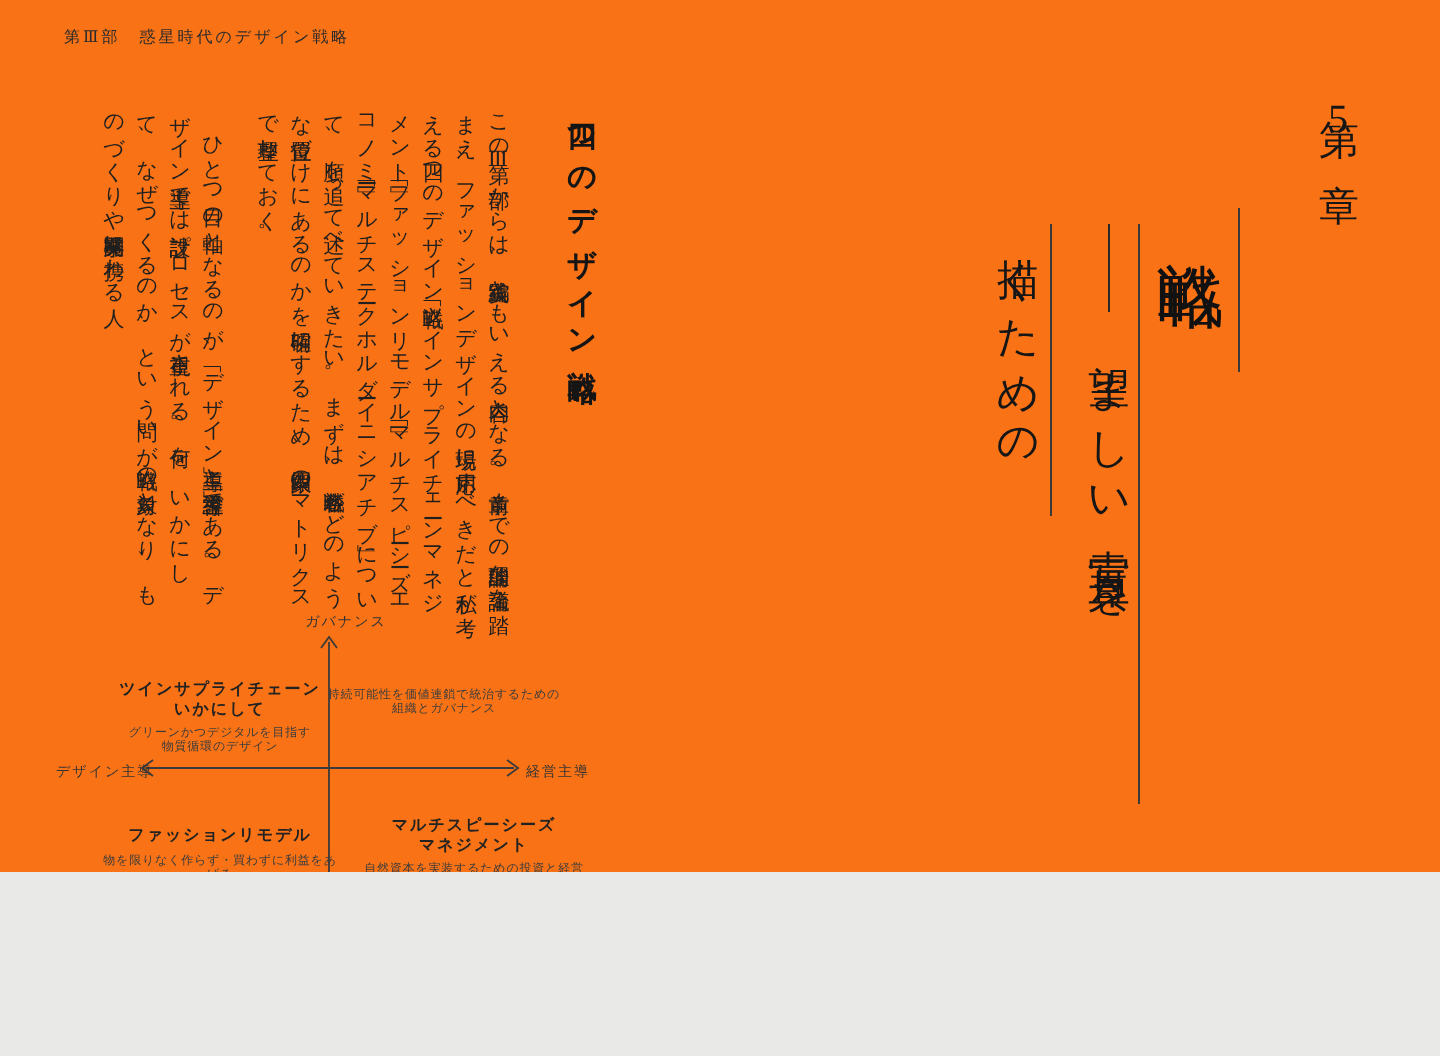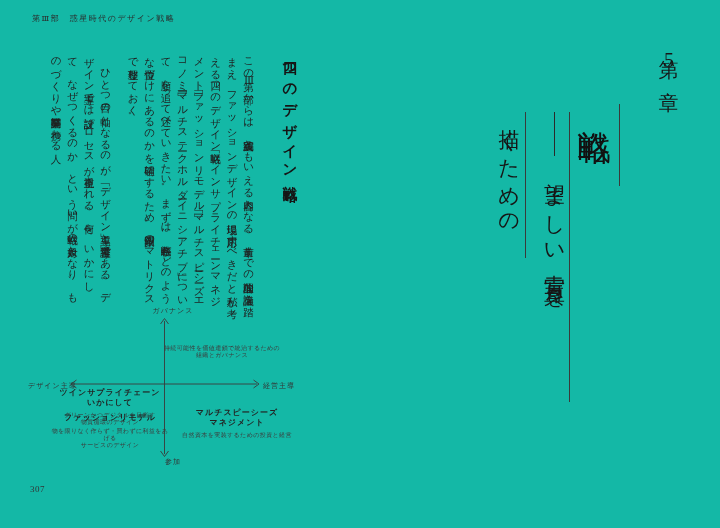--- a/index.html
+++ b/index.html
@@ -1,17 +1,17 @@
 <!DOCTYPE html>
 <html><head>
 <meta charset="utf-8">
 <style>
   html,body{margin:0;padding:0;background:#e9e9e7;}
   .spread{
-    position:relative;width:720px;height:528px;background:#14b8a6;
+    position:relative;width:720px;height:436px;background:#f97316;
     font-family:"Liberation Serif","DejaVu Serif",serif;color:#1f1f1f;
     overflow:hidden;box-shadow:0 0 4px rgba(0,0,0,.15);
   }
   
   .part-header{
     position:absolute;left:32px;top:13px;font-size:8px;letter-spacing:1.5px;
     color:#2b2b2b;white-space:nowrap;
   }
   .page-number{
     position:absolute;left:30px;top:484px;font-size:9px;color:#333;letter-spacing:.5px;
@@ -60,21 +60,21 @@
   }
   .diagram svg{position:absolute;left:0;top:0;}
   .axis-label{position:absolute;font-size:7px;letter-spacing:1px;color:#333;white-space:nowrap;}
   .axis-top{left:0;right:0;top:2px;text-align:center;}
   .axis-bottom{left:0;right:0;top:153px;text-align:center;}
   .axis-left{left:0;top:77px;width:40px;text-align:right;}
   .axis-right{left:235px;top:77px;}
   .quad{position:absolute;text-align:center;}
   .quad .q-title{font-size:8px;font-weight:700;line-height:9.5px;letter-spacing:1px;color:#222;}
   .quad .q-desc{font-size:6px;line-height:7px;letter-spacing:.4px;margin-top:5px;color:#3c3c3c;}
-  .quad-tl{left:22px;top:36px;width:120px;margin-top:48px;}
+  .quad-tl{left:22px;top:36px;width:120px;}
   .quad-tr{left:133px;top:36px;width:122px;}
   .quad-bl{left:22px;top:109px;width:120px;}
   .quad-br{left:148px;top:104px;width:122px;}
 </style>
 </head>
 <body>
 
 <div class="spread">
 
   <div class="part-header">第Ⅲ部　惑星時代のデザイン戦略</div>

